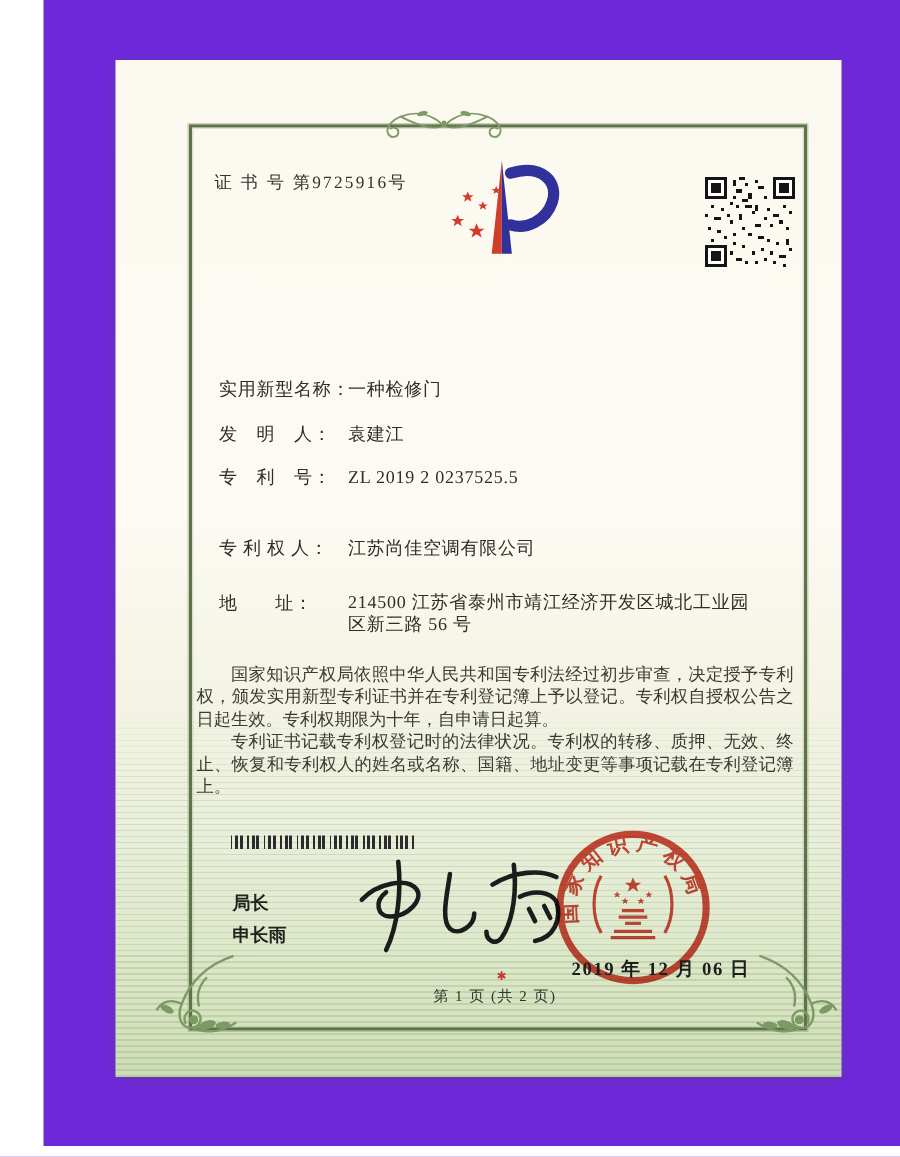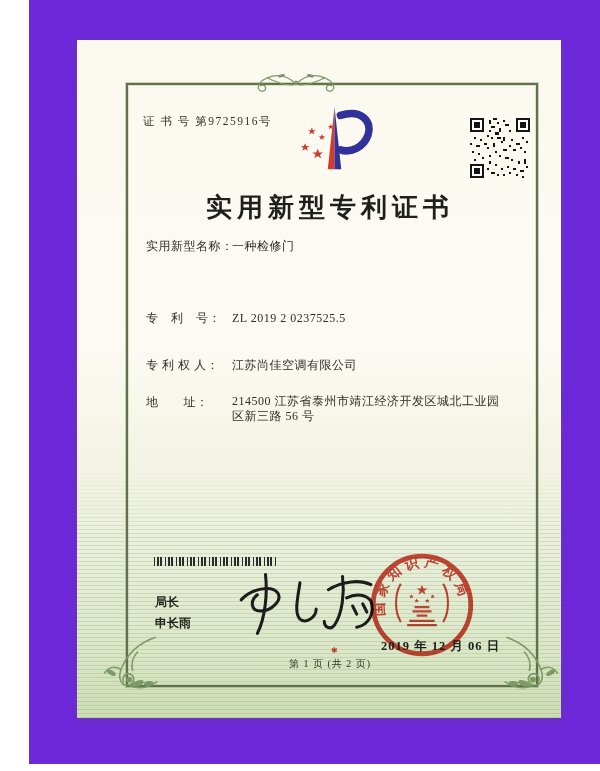--- a/index.html
+++ b/index.html
@@ -125,35 +125,41 @@
             <rect x="0" y="0" width="7" height="7"></rect>
             <rect x="1" y="1" width="5" height="5" fill="#fff"></rect>
             <rect x="2" y="2" width="3" height="3"></rect>
           </g>
         <use href="#fdr" x="22"></use>
         <use href="#fdr" y="22"></use>
         <path d="M9,1h1v2h-1z M11,0h2v1h-2z M13,2h1v1h-1z M10,4h2v1h-2z M14,5h1v2h-1z M9,6h1v1h-1z M12,7h2v1h-2z M16,1h1v1h-1z M17,3h2v1h-2z M19,6h1v1h-1z M8,8h1v1h-1z M10,9h1v1h-1z M13,9h2v1h-2z M16,9h1v2h-1z M20,10h1v1h-1z M22,12h2v1h-2z M25,9h1v1h-1z M27,11h1v1h-1z M24,14h1v1h-1z M21,15h1v1h-1z M26,16h1v1h-1z M19,13h1v1h-1z M16,15h2v1h-2z M12,16h1v1h-1z M9,18h1v1h-1z M14,18h1v1h-1z M17,19h2v1h-2z M20,20h1v1h-1z M23,21h1v1h-1z M26,20h1v2h-1z M9,21h1v1h-1z M12,22h1v1h-1z M15,24h1v1h-1z M10,26h2v1h-2z M13,27h1v1h-1z M18,23h1v1h-1z M21,24h1v1h-1z M24,25h2v1h-2z M27,23h1v1h-1z M19,26h1v1h-1z M16,27h1v1h-1z M22,27h1v1h-1z M25,28h1v1h-1z M2,9h1v1h-1z M5,10h1v1h-1z M0,12h1v1h-1z M3,13h2v1h-2z M7,12h1v1h-1z M1,16h1v1h-1z M4,17h1v1h-1z M6,19h1v1h-1z M2,20h1v1h-1z M8,14h1v1h-1z M8,24h1v1h-1z M11,12h1v2h-1z M15,11h1v1h-1z"></path>
       </g>
     </svg>
 
-    <div class="title">实用新型专利证书</div>
-
-    <div class="frow" style="top:198px">
+
+    <div class="frow" style="top:211px">
       <span class="lab">实用新型名称：</span><span class="val">一种检修门</span>
+    </div>
+    <div class="frow" style="top:241px">
+      <span class="lab">发　明　人：</span><span class="val">袁建江</span>
     </div>
     <div class="frow" style="top:270px">
       <span class="lab">专　利　号：</span><span class="val">ZL 2019 2 0237525.5</span>
     </div>
     <div class="frow" style="top:317px">
       <span class="lab">专 利 权 人：</span><span class="val">江苏尚佳空调有限公司</span>
     </div>
     <div class="frow" style="top:354px">
       <span class="lab">地　　址：</span><span class="val wrap">214500 江苏省泰州市靖江经济开发区城北工业园区新三路 56 号</span>
     </div>
 
+    <div class="paras">
+      <p>国家知识产权局依照中华人民共和国专利法经过初步审查，决定授予专利权，颁发实用新型专利证书并在专利登记簿上予以登记。专利权自授权公告之日起生效。专利权期限为十年，自申请日起算。</p>
+      <p>专利证书记载专利权登记时的法律状况。专利权的转移、质押、无效、终止、恢复和专利权人的姓名或名称、国籍、地址变更等事项记载在专利登记簿上。</p>
+    </div>
 
     <div class="barcode"></div>
     <div class="director">
       <div>局长</div>
       <div>申长雨</div>
     </div>
 
     <svg class="signature" viewBox="0 0 150 80">
       <g stroke="#1c1c1c" stroke-width="3" fill="none" stroke-linecap="round">
         <path d="M14,32 C24,21 44,17 50,25 C55,32 44,43 33,43 C24,43 22,33 30,27"></path>

